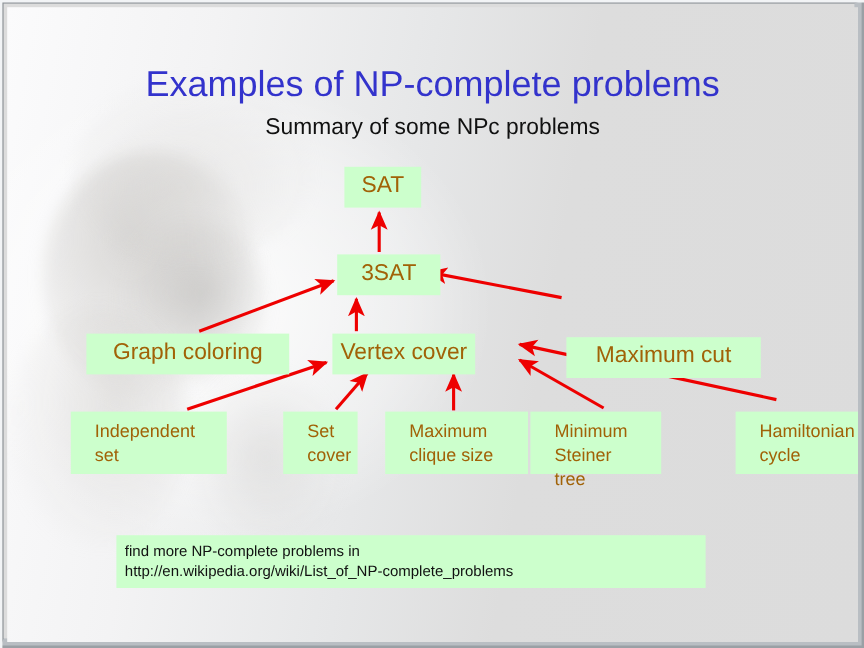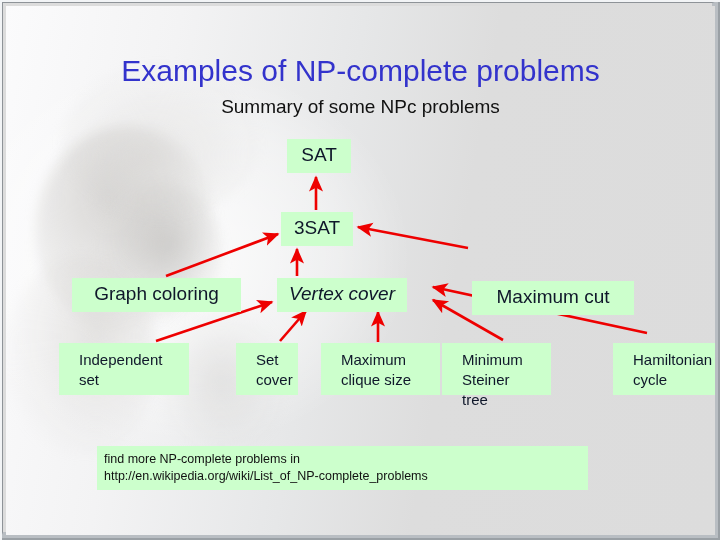--- a/index.html
+++ b/index.html
@@ -75,34 +75,34 @@
     text-align: center;
     font-size: 19px;
     color: #111111;
     white-space: nowrap;
   }
 
   
   .node {
     position: absolute;
     background: #ccffcc;
-    color: #0f172a;
+    color: #a16207;
     font-size: 19px;
     line-height: 24px;
     box-sizing: border-box;
     padding: 4px 7px;
     white-space: pre-line;
   }
   .node.center { text-align: center; padding-left: 0; padding-right: 0; }
 
   #node-sat        { left: 281px; top: 133px; width: 64px;  height: 34px; }
-  #node-3sat       { left: 275px; top: 206px; width: 72px;  height: 34px; }
+  #node-3sat       { left: 275px; top: 206px; width: 86px;  height: 34px; }
   #node-maxcut     { left: 466px; top: 229px; width: 162px; height: 34px; margin-top: 46px; }
   #node-graphcolor { left: 30px;  top: 272px; width: 169px; height: 34px; margin-left: 36px; }
-  #node-vertexcover{ left: 271px; top: 272px; width: 130px; height: 34px; font-style: italic; }
+  #node-vertexcover{ left: 271px; top: 272px; width: 119px; height: 34px; }
 
   .node.two-line { font-size: 15px; line-height: 20px; padding: 7px 20px; }
   #node-indepset  { left: 53px;  top: 337px; width: 130px; height: 52px; }
   #node-setcover  { left: 230px; top: 337px; width: 62px;  height: 52px; }
   #node-maxclique { left: 315px; top: 337px; width: 119px; height: 52px; }
   #node-steiner   { left: 436px; top: 337px; width: 109px; height: 52px; }
   #node-hamilton  { left: 607px; top: 337px; width: 131px; height: 52px; }
 
   #footnote {
     position: absolute;

